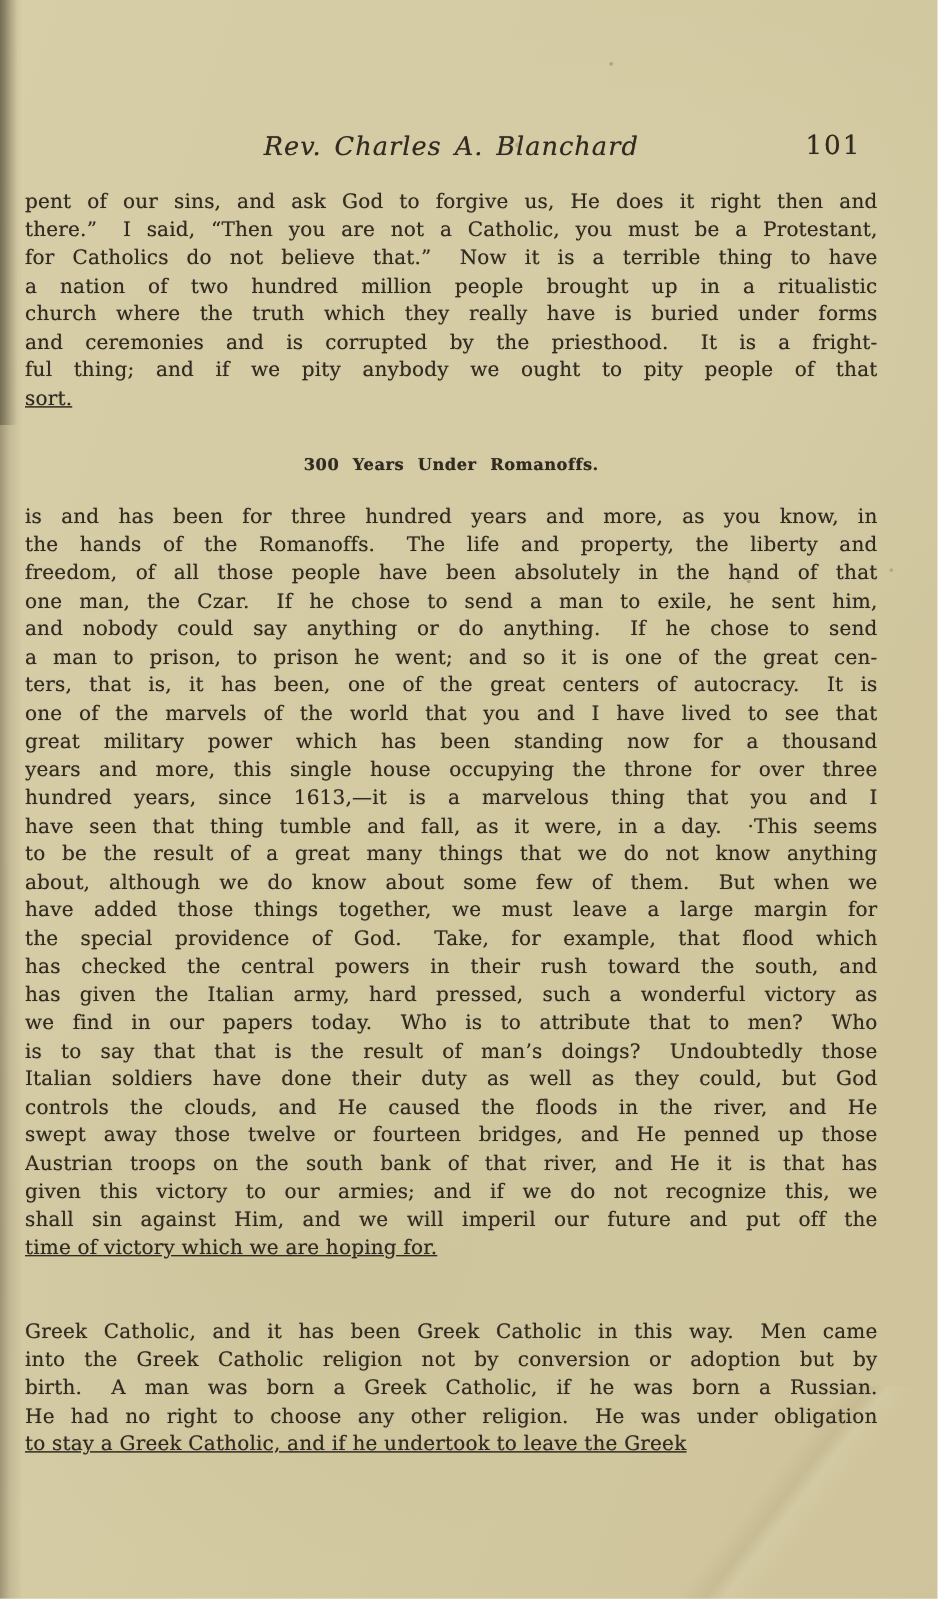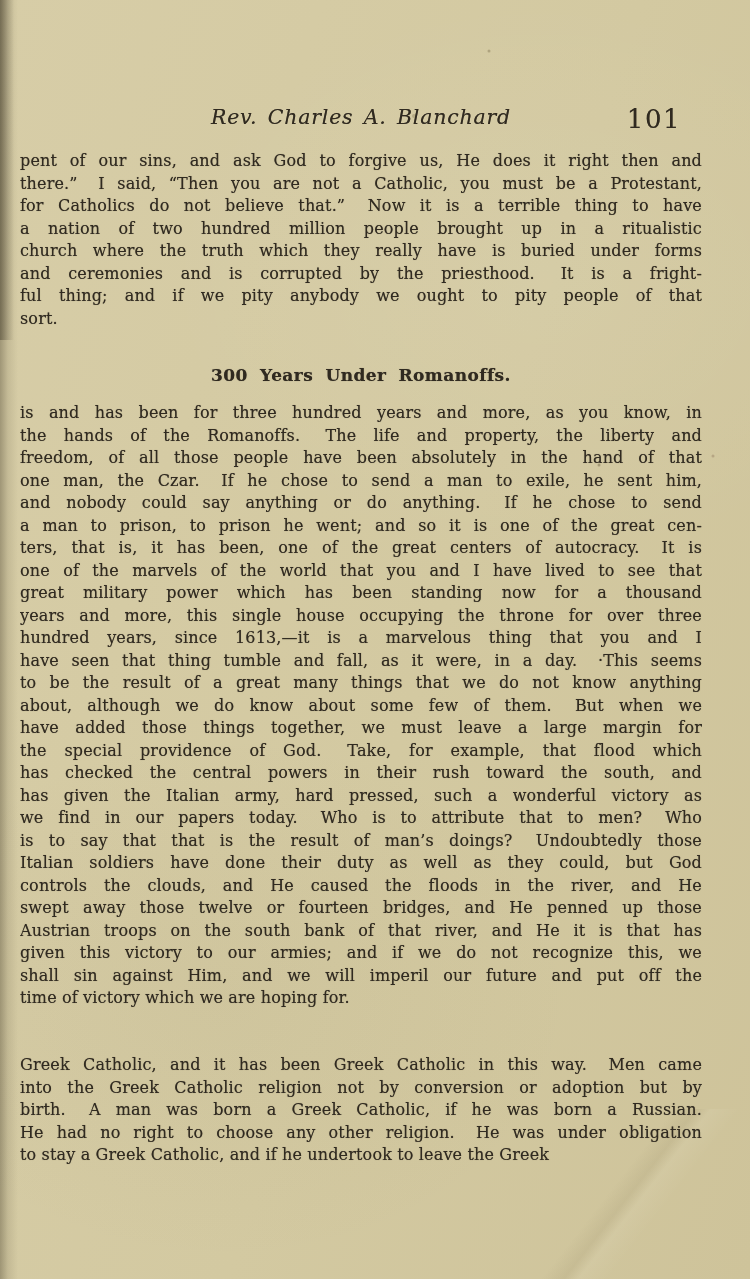--- a/index.html
+++ b/index.html
@@ -53,49 +53,49 @@
   .header-title {
     display: block;
     text-align: center;
     font-style: italic;
     font-size: 20.5px;
     letter-spacing: 0.8px;
     word-spacing: 3px;
     text-shadow: 0 0 0.6px rgba(48,42,32,0.6);
   }
   .page-number {
-    position: absolute; right: 21px; top: -1px;
-    font-size: 26px;
+    position: absolute; right: 13px; top: -1px;
+    font-size: 21px;
     letter-spacing: 1.5px;
     text-shadow: 0 0 0.6px rgba(48,42,32,0.6);
   }
   .paragraph { position: absolute; left: 0; right: 0; }
   .p1 { top: 116px; }
   .p2 { top: 368px; }
   .p3 { top: 1020px; }
   .section-heading {
     position: absolute; top: 331px; left: 0; right: 0;
     text-align: center;
     font-weight: bold;
-    font-size: 17px;
+    font-size: 13px;
     word-spacing: 6px;
     letter-spacing: 0.4px;
     text-shadow: 0 0 0.7px rgba(48,42,32,0.65);
   }
   .line {
     font-size: 16px;
     line-height: 22.5px;
     height: 22.5px;
     text-align: justify;
     text-align-last: justify;
     letter-spacing: 0.15px;
     text-shadow: 0 0 0.7px rgba(48,42,32,0.55);
     overflow: hidden;
   }
-  .line.last { text-align-last: left; }
+  .line.last { text-align-last: left; text-decoration: underline; }
   .line.indent { text-indent: 15px; }
 </style>
 </head>
 <body>
 
 <div class="page">
   <div class="gutter-shadow"></div>
   <div class="gutter-shadow-top"></div>
   <div class="corner-fold"></div>
   <div class="specks"></div>

